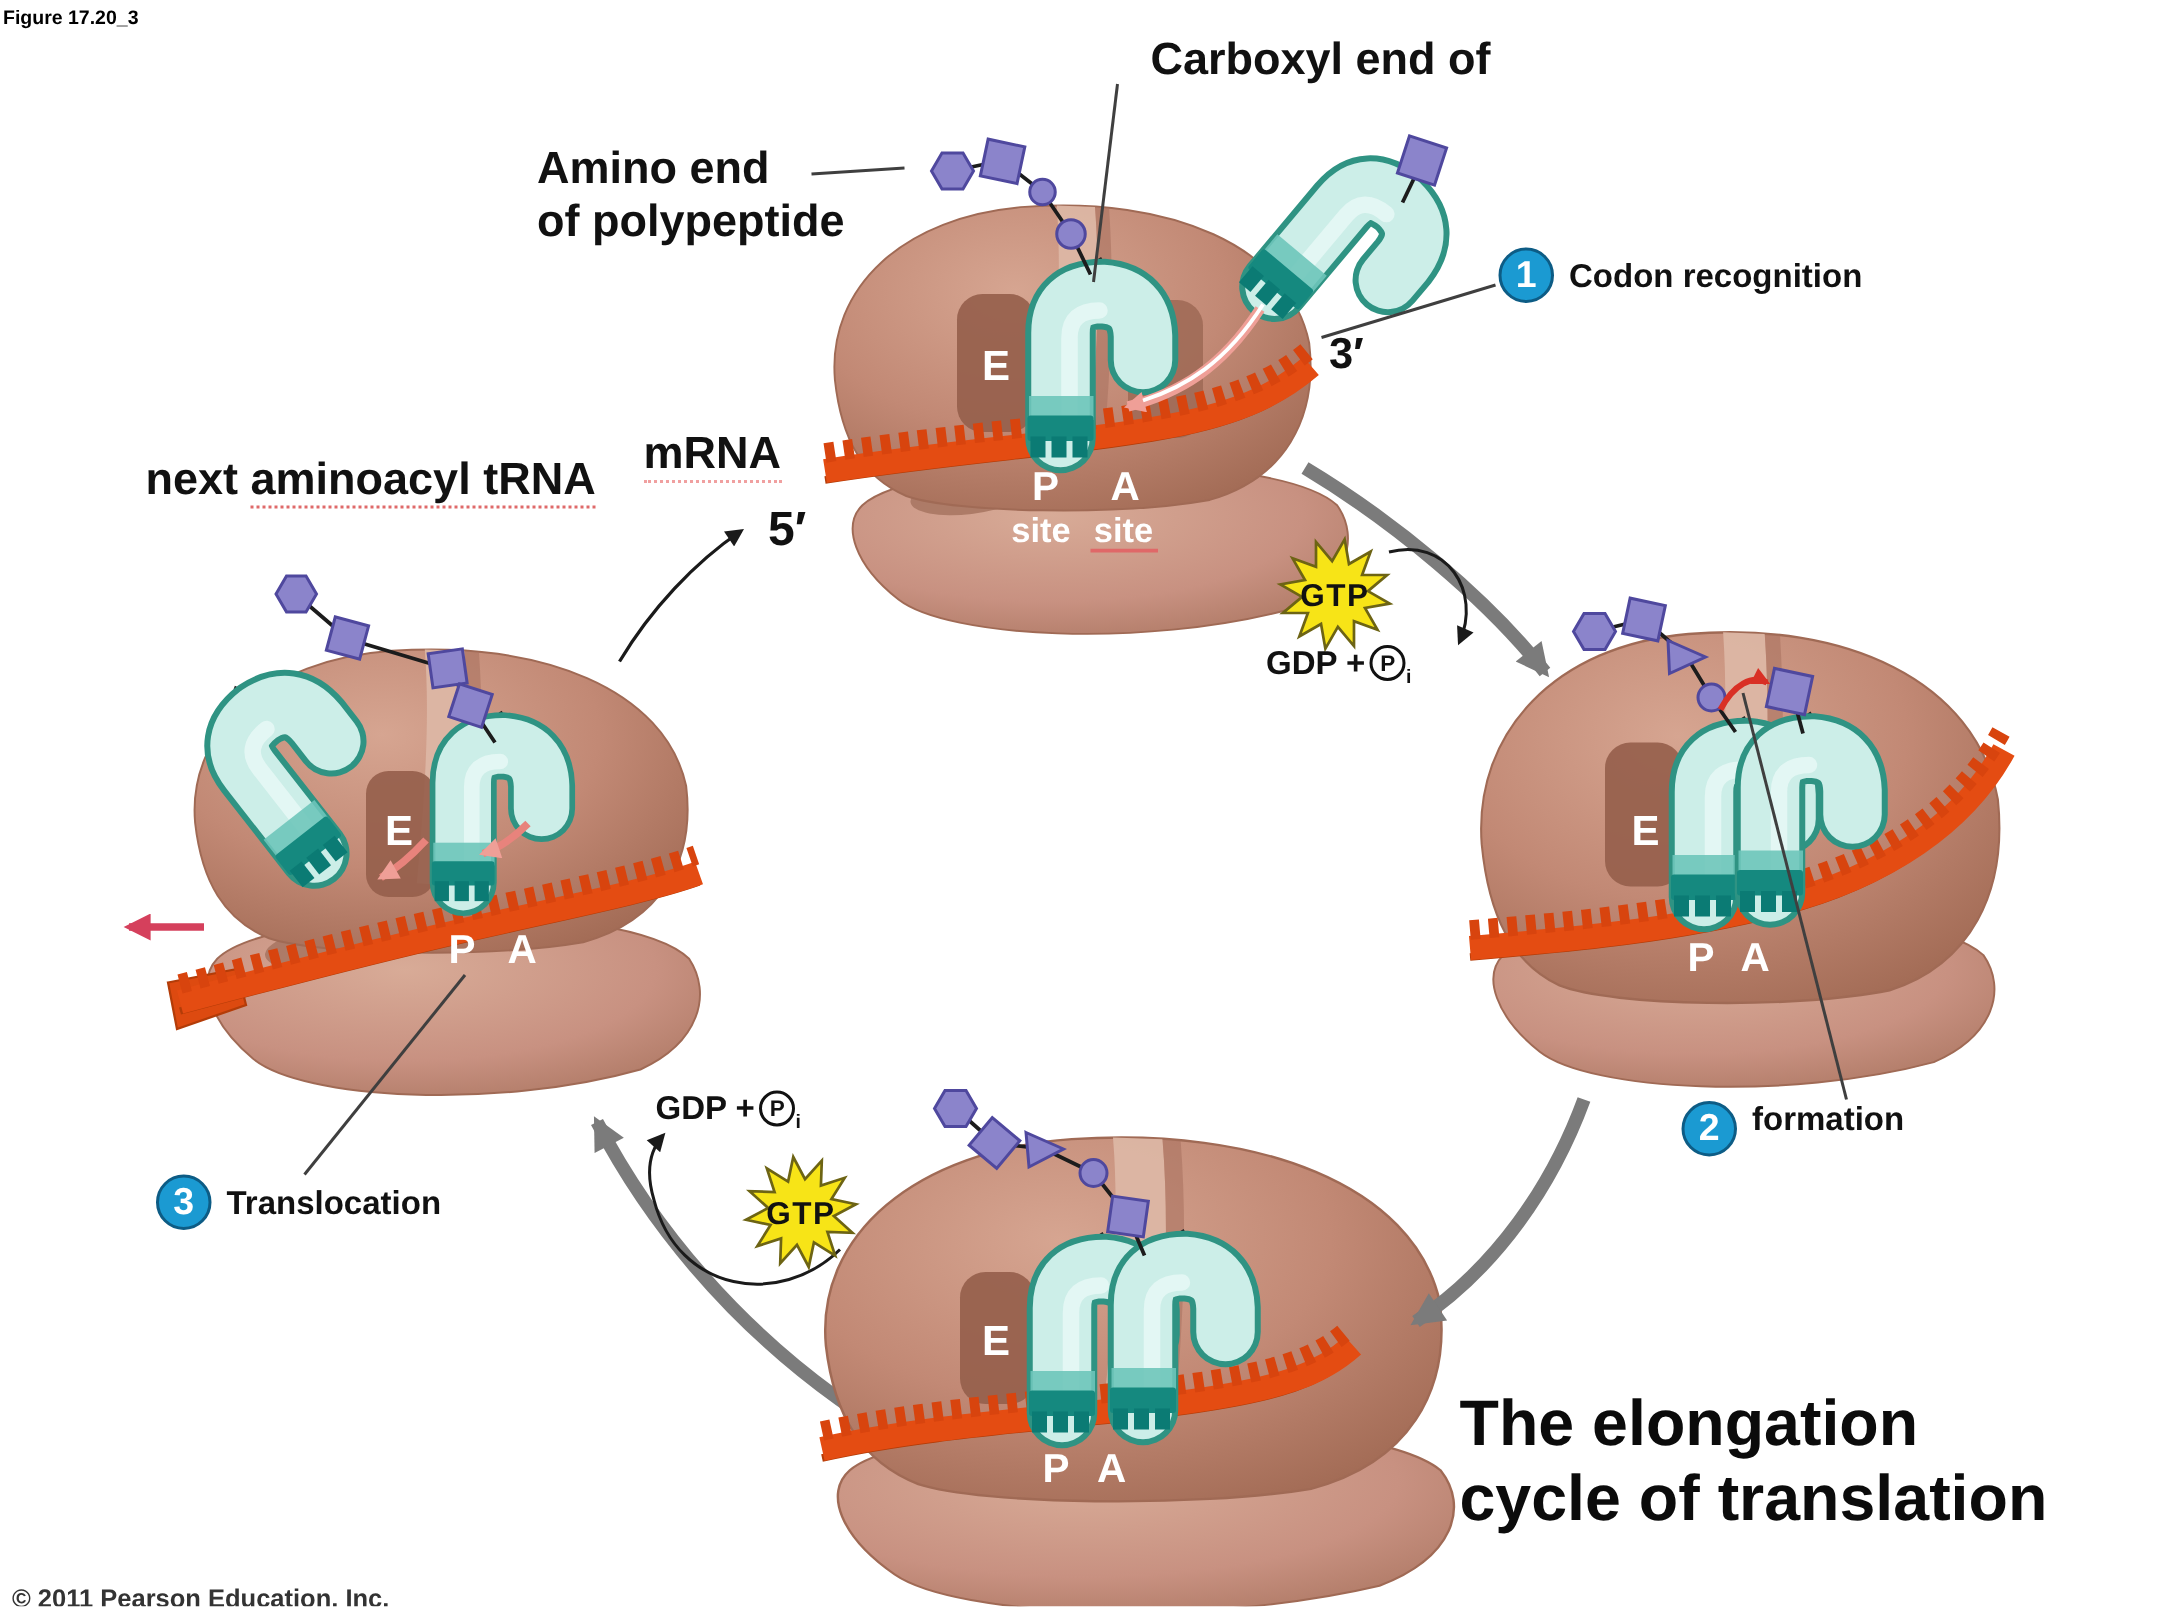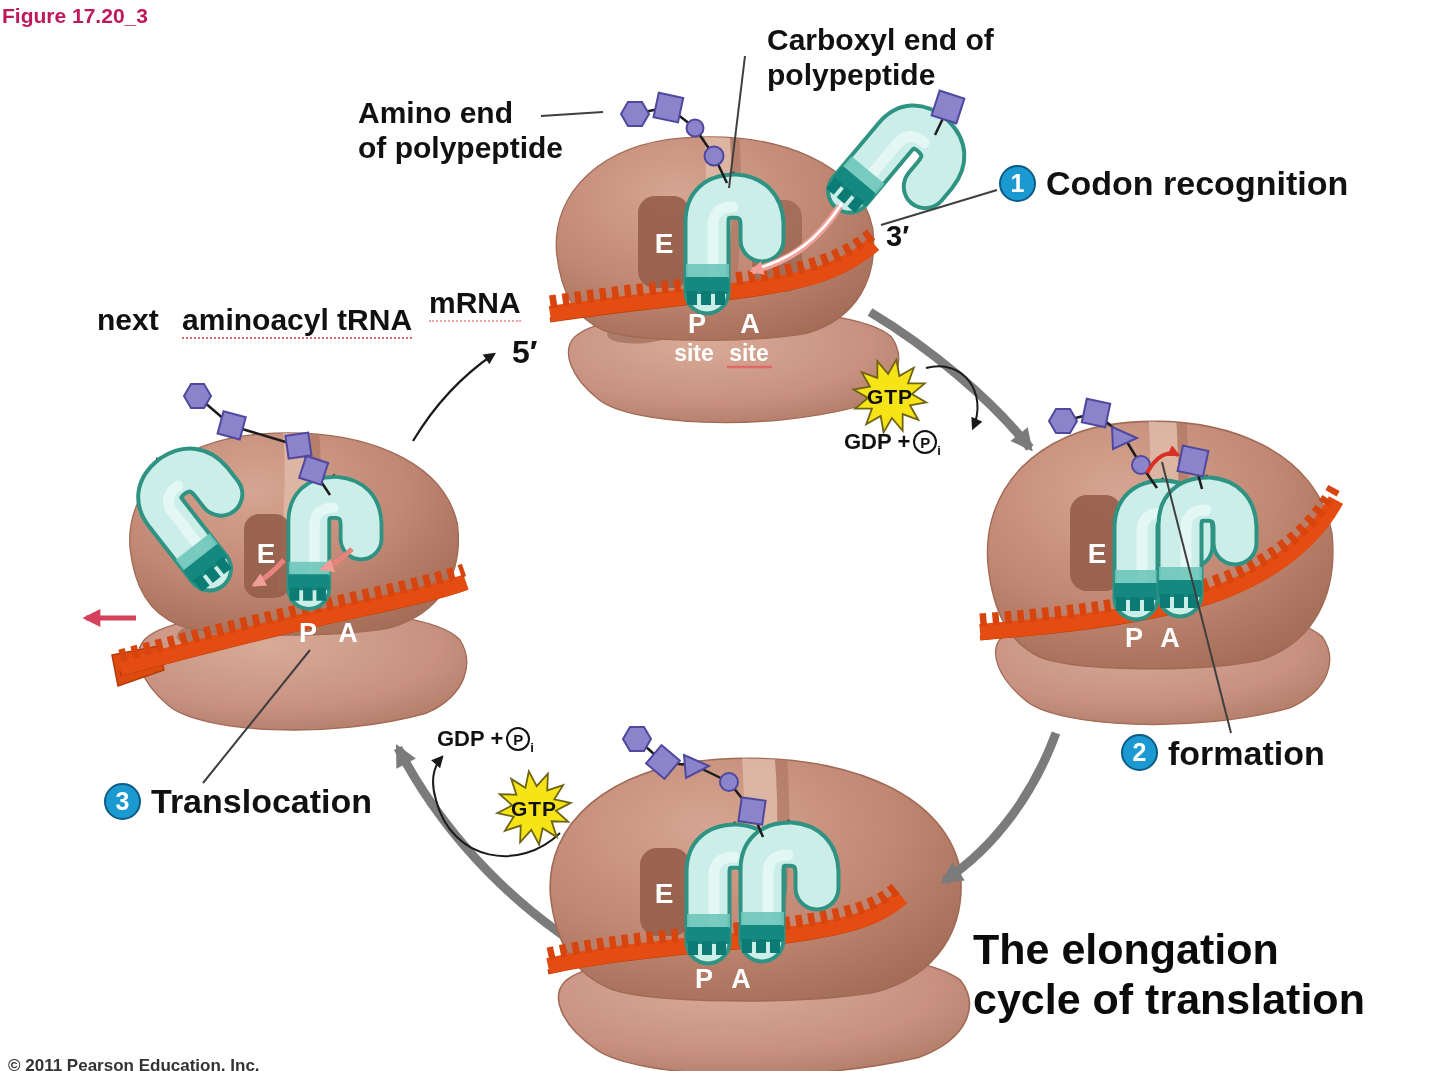--- a/index.html
+++ b/index.html
@@ -1,33 +1,33 @@
 <!DOCTYPE html>
 <html><head>
 <meta charset="utf-8">
 <style>
   html,body{margin:0;padding:0;background:#ffffff;}
   .canvas{position:relative;width:1440px;height:1071px;overflow:hidden;background:#ffffff;
           font-family:"Liberation Sans", sans-serif;}
   svg{position:absolute;left:0;top:0;}
   .lbl{position:absolute;font-weight:bold;color:#111;line-height:1.18;white-space:nowrap;}
   .sz30{font-size:30px;}
-  .figlab{font-size:21px;font-weight:600;color:#be185d;}
+  .figlab{font-size:13px;font-weight:600;color:#000000;}
   .title{font-size:43px;line-height:1.16;color:#0b0b0b;}
   .copyright{font-size:17px;color:#333;}
   .steprow{position:absolute;display:flex;align-items:flex-start;gap:10px;}
   .stepc{flex:0 0 auto;width:37px;height:37px;border-radius:50%;background:#1b9ad2;border:2px solid #0d5c85;
          color:#fff;font-size:25px;font-weight:bold;display:flex;align-items:center;justify-content:center;box-sizing:border-box;}
-  .steptxt{font-size:34px;font-weight:bold;color:#111;line-height:1.12;}
+  .steptxt{font-size:22px;font-weight:bold;color:#111;line-height:1.12;}
   .step1line{line-height:37px;}
   .gdp{position:absolute;font-size:22px;font-weight:bold;color:#111;display:flex;align-items:center;justify-content:center;}
   .pcirc{display:inline-flex;width:24px;height:24px;box-sizing:border-box;border:2.5px solid #111;border-radius:50%;
          align-items:center;justify-content:center;font-size:15px;margin-left:3px;background:#fff;}
   .psub{font-size:13px;align-self:flex-end;margin-bottom:-3px;}
-  .ul-red{border-bottom:2px dotted #df6a6a;padding-bottom:1px;margin-left:15px;}
+  .ul-red{border-bottom:2px dotted #df6a6a;padding-bottom:1px;}
   .ul-pink{border-bottom:2px dotted #f0a0a0;padding-bottom:1px;}
 </style>
 </head>
 <body>
 
 <div class="canvas">
 
 <svg width="1440" height="1071" viewBox="0 0 1440 1071">
   <defs>
     <radialGradient id="gLarge" cx="38%" cy="28%" r="80%">
@@ -235,21 +235,20 @@
 
 <div class="lbl figlab" style="left:2px;top:4px;">Figure 17.20_3</div>
 
 <div class="lbl sz30" style="left:358px;top:95px;">
   <div>Amino end</div>
   <div>of polypeptide</div>
 </div>
 
 <div class="lbl sz30" style="left:753px;top:22px;margin-left:14px;">
   <div>Carboxyl end of</div>
-  <div>polypeptide</div>
 </div>
 
 <div class="lbl sz30" style="left:429px;top:285px;">
   <span class="ul-pink">mRNA</span>
 </div>
 <div class="lbl" style="left:512px;top:334px;font-size:32px;">5′</div>
 <div class="lbl" style="left:886px;top:219px;font-size:29px;">3′</div>
 
 <div class="lbl sz30" style="left:97px;top:302px;">
   <div><span>next </span><span class="ul-red">aminoacyl tRNA</span></div>

